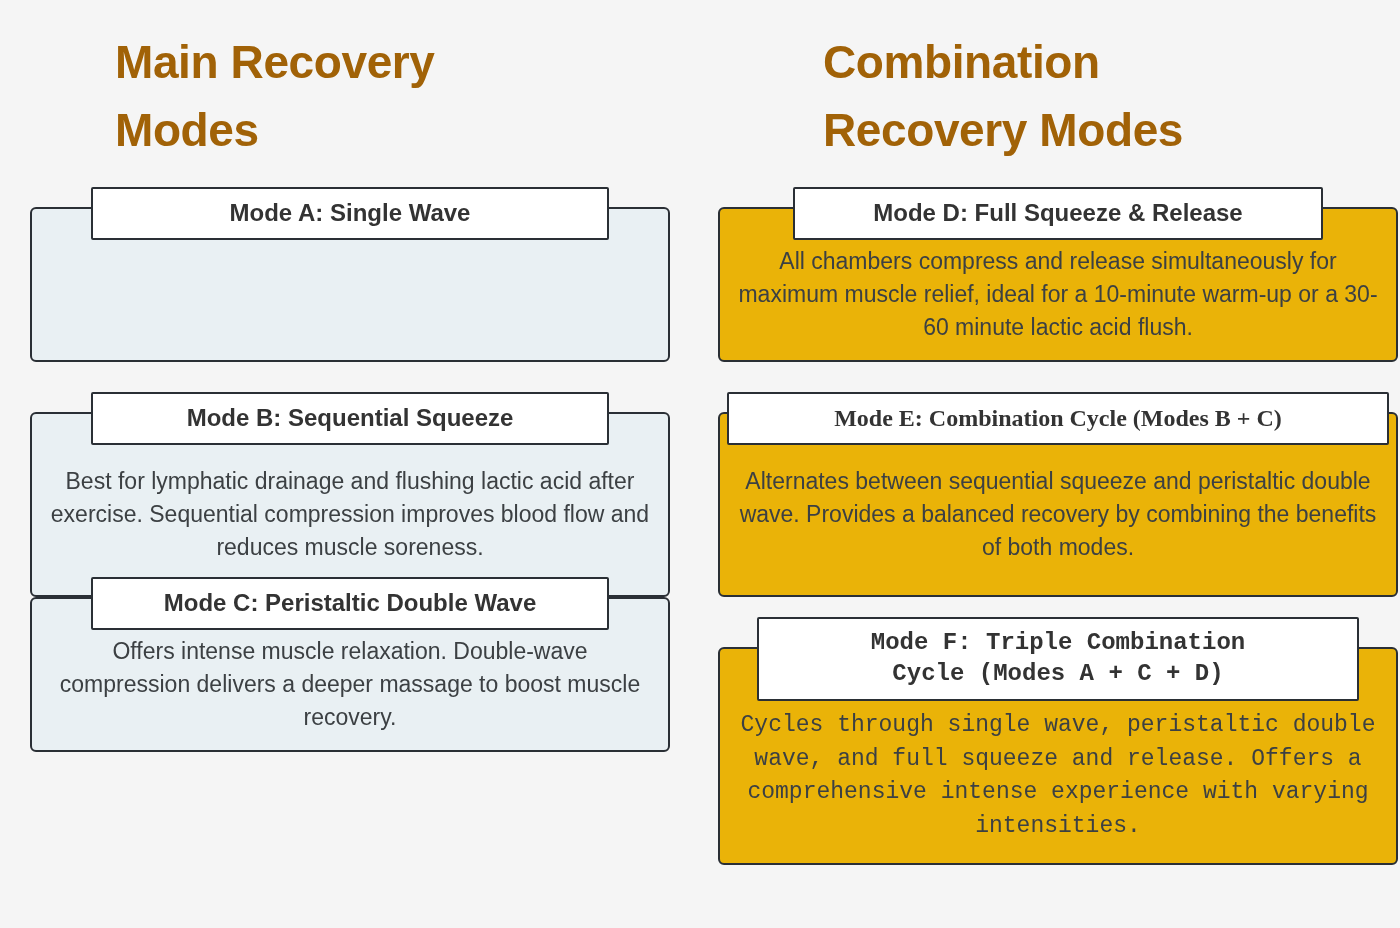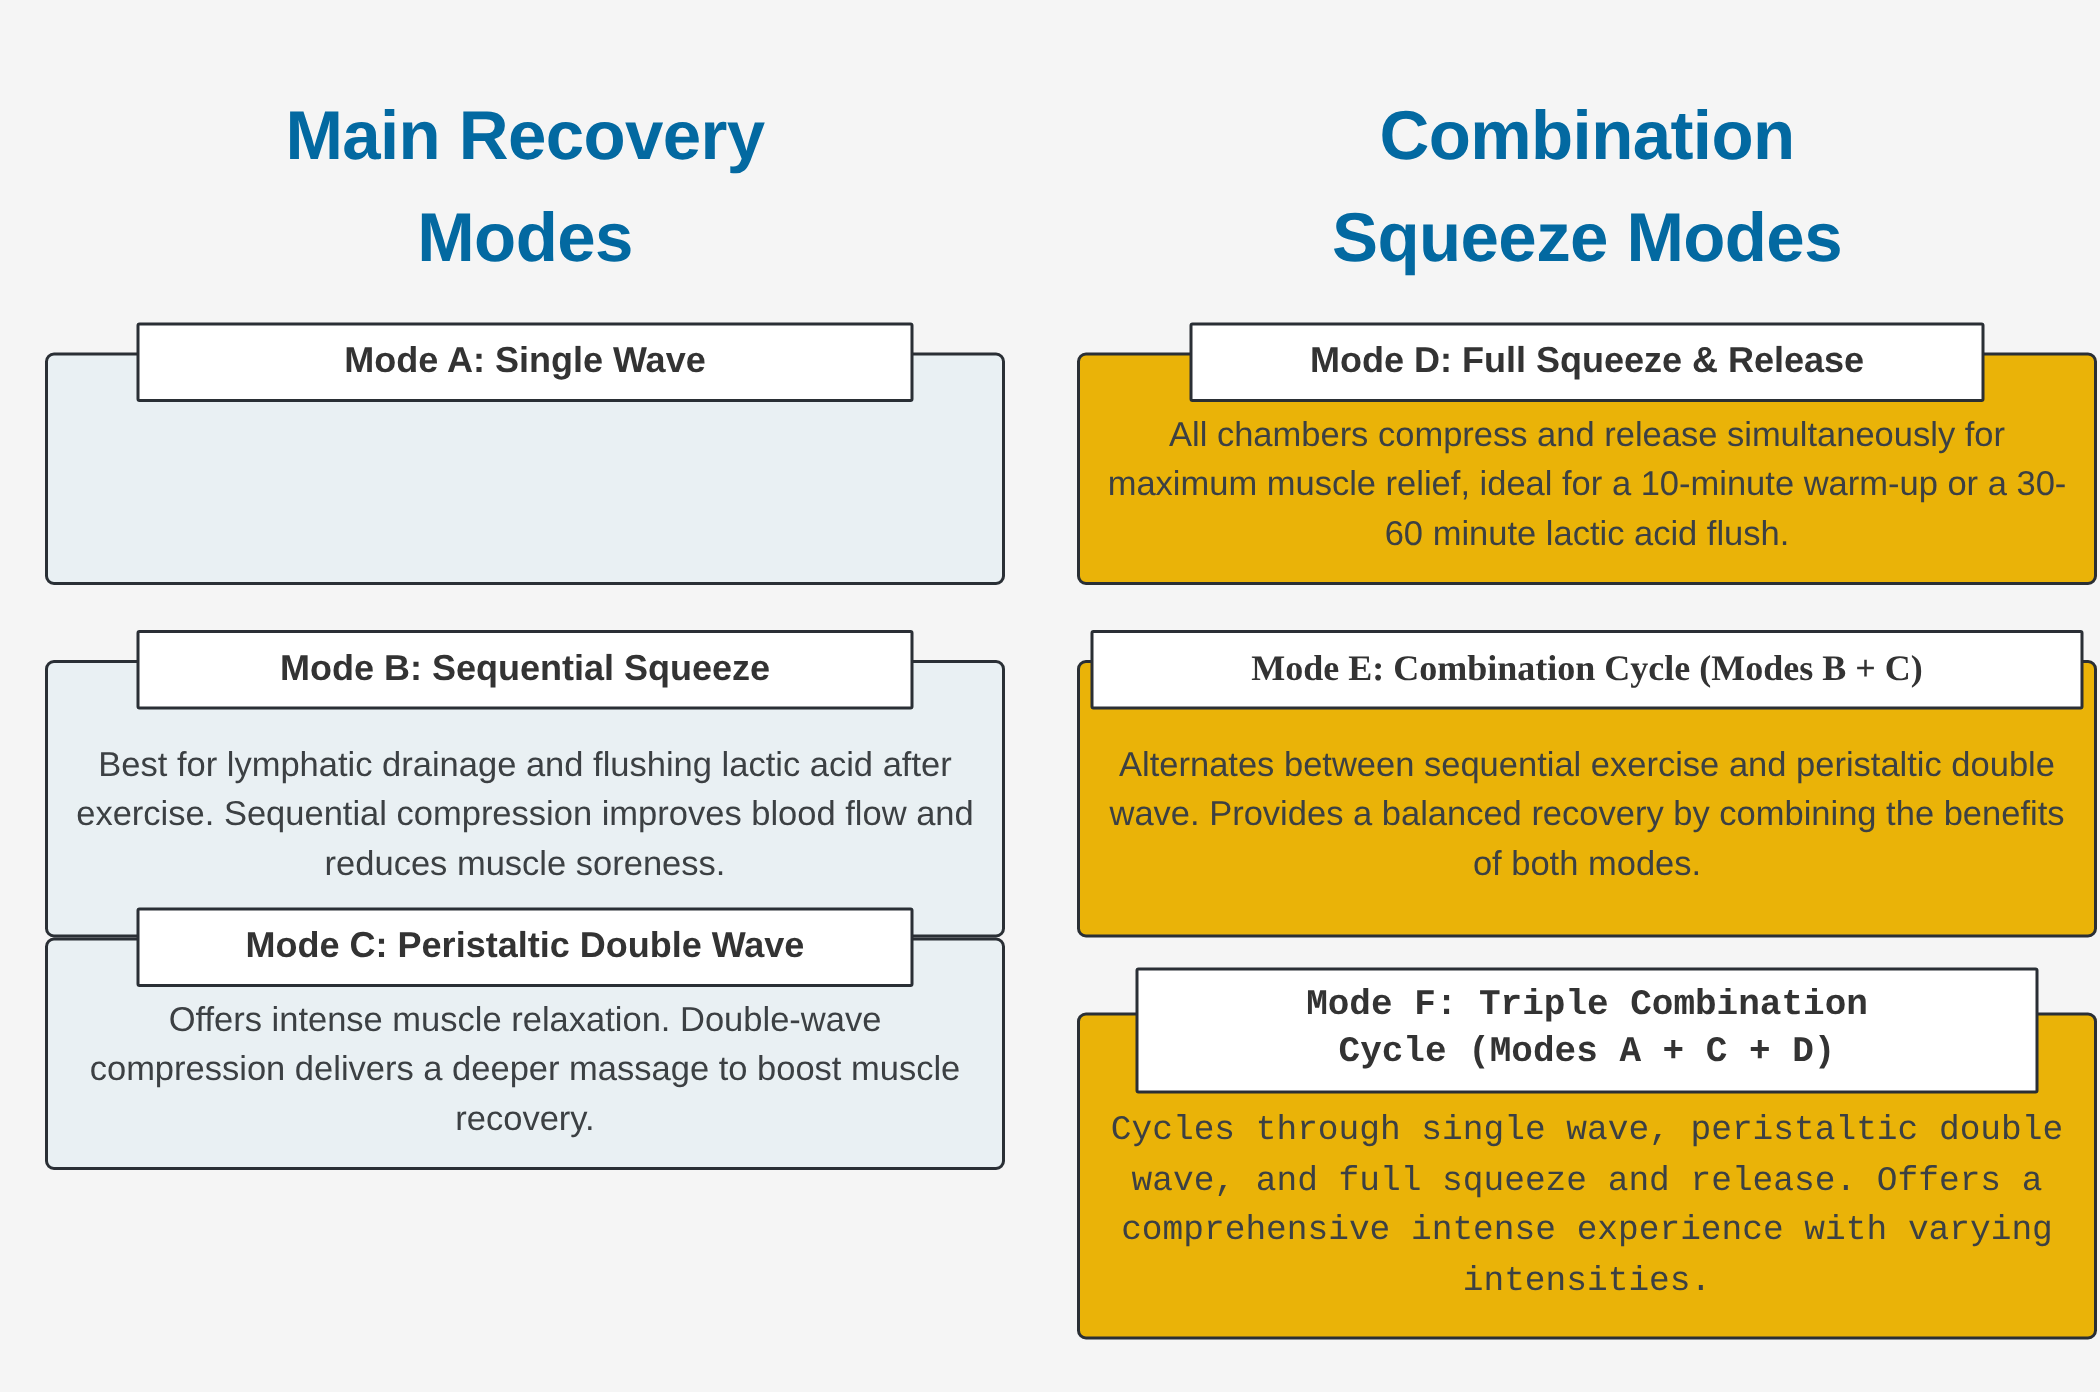--- a/index.html
+++ b/index.html
@@ -29,26 +29,25 @@
     display: flex;
     flex-direction: column;
     align-items: center;
   }
 
   .column-left  { padding: 0 30px 0 30px; }
   .column-right { padding: 0 20px 0 18px; }
 
   .column-heading {
     margin: 0;
-    padding-top: 56px;
+    padding-top: 28px;
     font-size: 46px;
     font-weight: bold;
     line-height: 1.48;
-    color: #0369a1;
-    text-align: center;
+    color: #a16207;
     letter-spacing: -0.4px;
     max-width: 470px;
   }
 
   .cards {
     width: 100%;
     display: flex;
     flex-direction: column;
     align-items: stretch;
   }
@@ -134,32 +133,32 @@
       <div class="card tinted card-c">
         <div class="card-title">Mode C: Peristaltic Double Wave</div>
         <p class="card-body">Offers intense muscle relaxation. Double-wave compression delivers a deeper massage to boost muscle recovery.</p>
       </div>
 
     </div>
   </div>
 
   <div class="column column-right">
 
-    <h1 class="column-heading">Combination Squeeze Modes</h1>
+    <h1 class="column-heading">Combination Recovery Modes</h1>
 
     <div class="cards">
 
       <div class="card plain card-d">
         <div class="card-title">Mode D: Full Squeeze &amp; Release</div>
         <p class="card-body">All chambers compress and release simultaneously for maximum muscle relief, ideal for a 10-minute warm-up or a 30-60 minute lactic acid flush.</p>
       </div>
 
       <div class="card plain card-e">
         <div class="card-title">Mode E: Combination Cycle (Modes B + C)</div>
-        <p class="card-body">Alternates between sequential exercise and peristaltic double wave. Provides a balanced recovery by combining the benefits of both modes.</p>
+        <p class="card-body">Alternates between sequential squeeze and peristaltic double wave. Provides a balanced recovery by combining the benefits of both modes.</p>
       </div>
 
       <div class="card plain card-f">
         <div class="card-title">Mode F: Triple Combination
 Cycle (Modes A + C + D)</div>
         <p class="card-body">Cycles through single wave, peristaltic double wave, and full squeeze and release. Offers a comprehensive intense experience with varying intensities.</p>
       </div>
 
     </div>
   </div>

